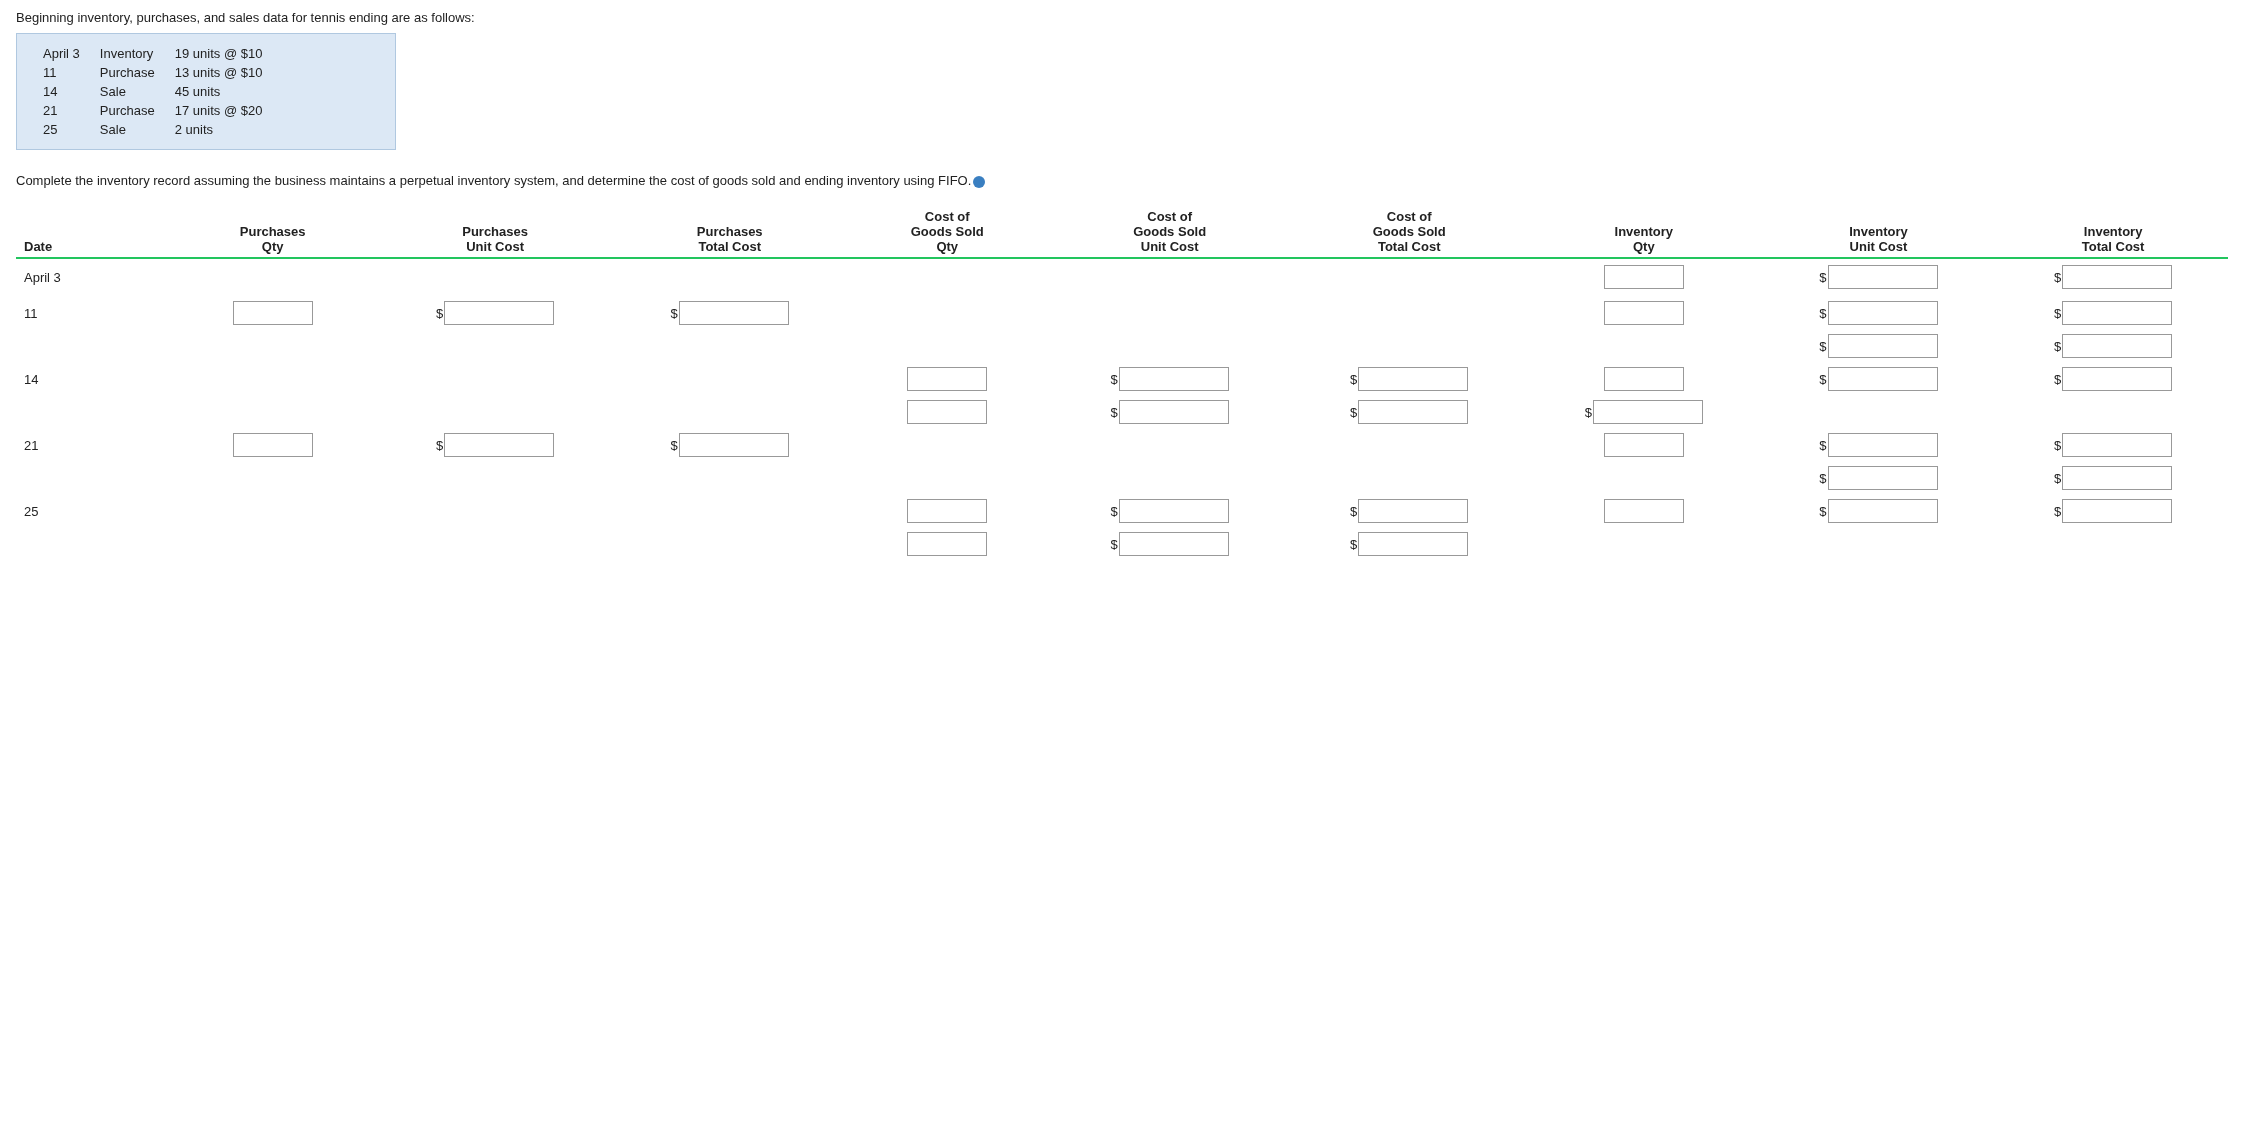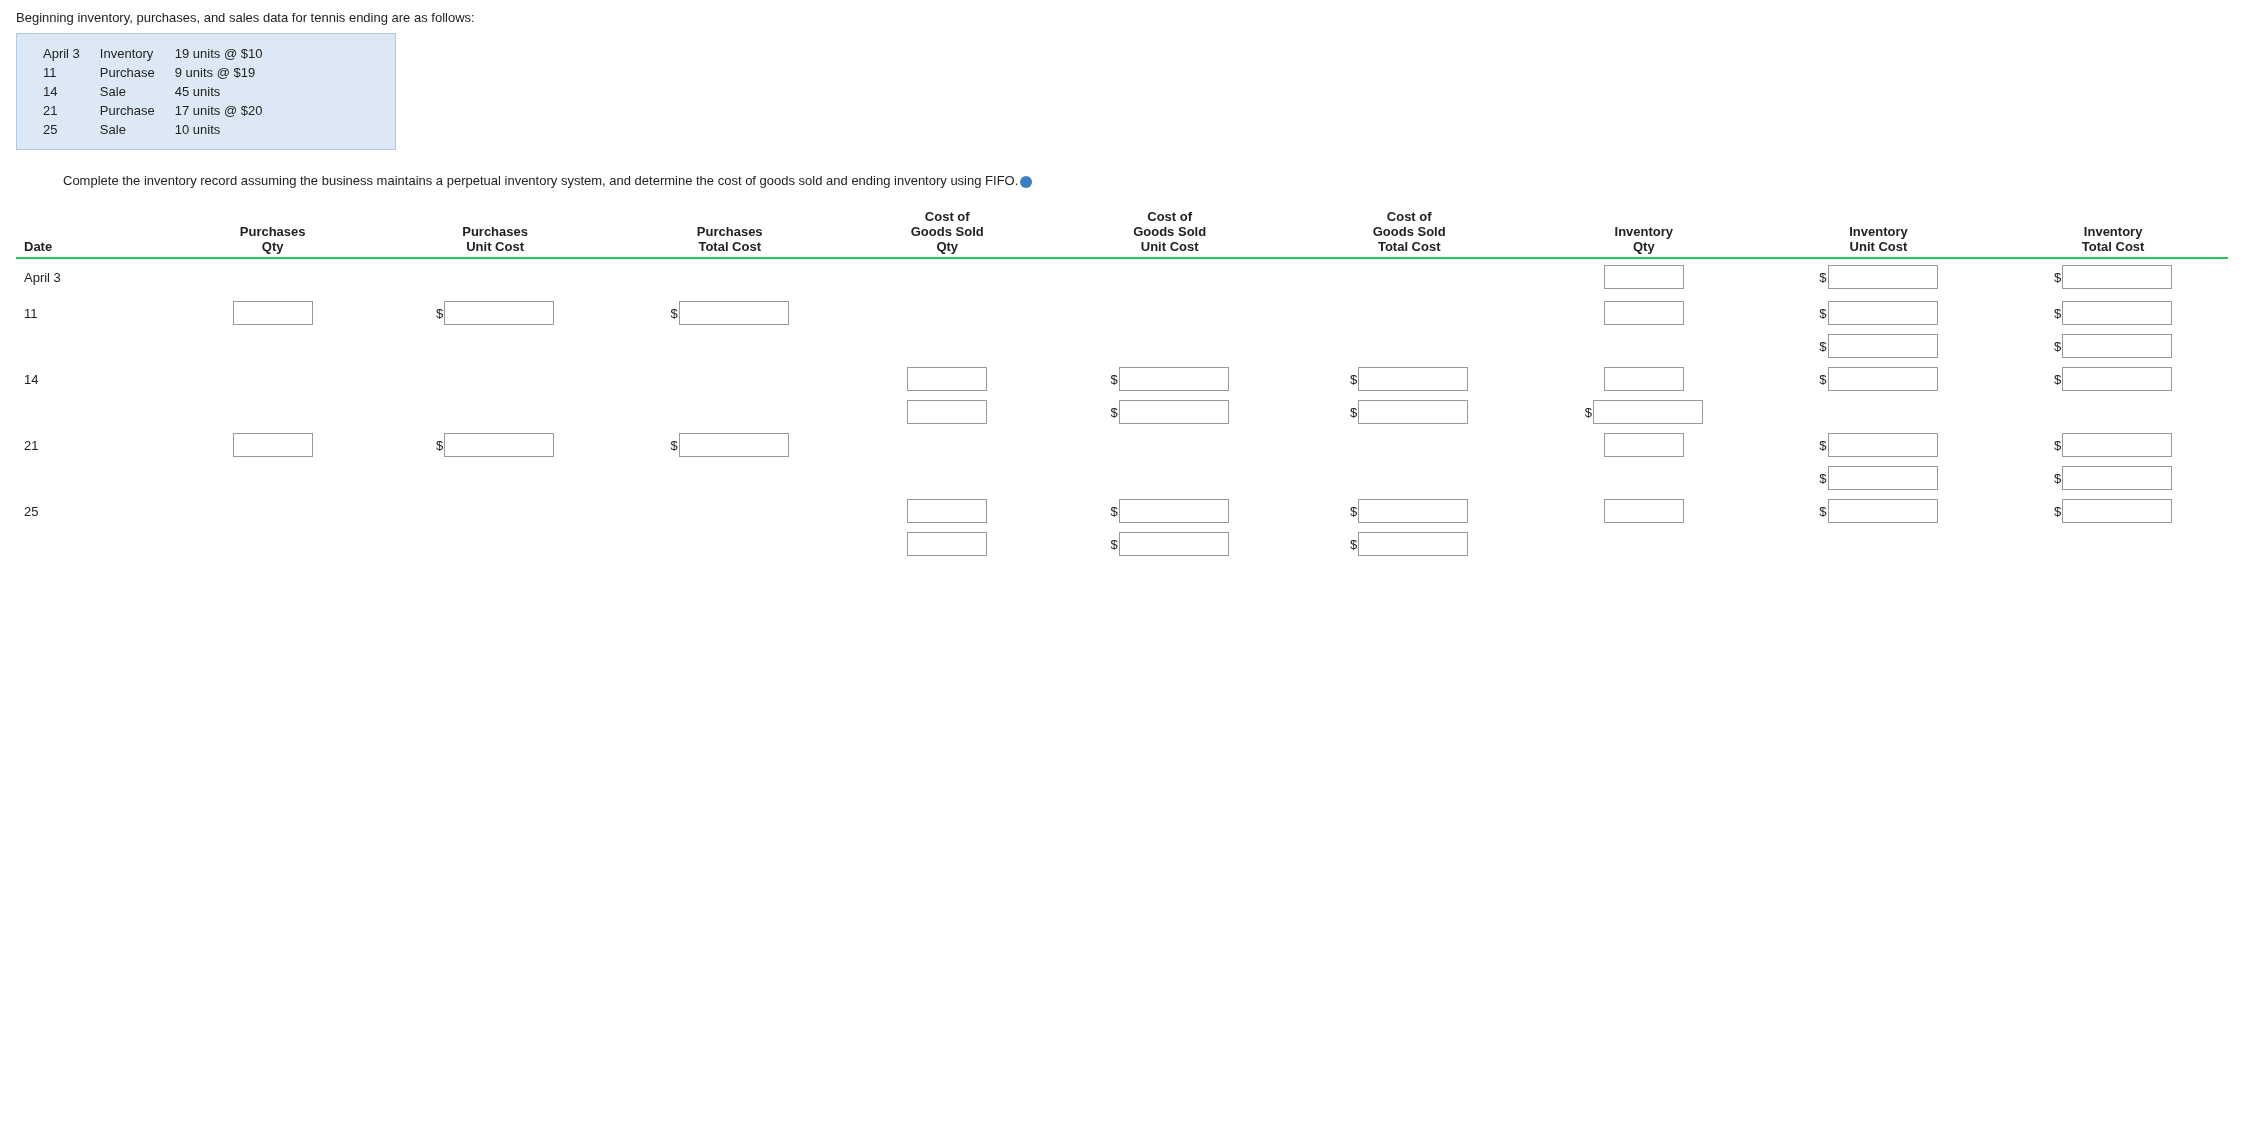--- a/index.html
+++ b/index.html
@@ -133,43 +133,43 @@
   <table class="intro-table">
     <tbody>
       <tr>
         <td>April 3</td>
         <td>Inventory</td>
         <td>19 units @ $10</td>
       </tr>
       <tr>
         <td>11</td>
         <td>Purchase</td>
-        <td>9 units @ $19</td>
+        <td>13 units @ $10</td>
       </tr>
       <tr>
         <td>14</td>
         <td>Sale</td>
         <td>45 units</td>
       </tr>
       <tr>
         <td>21</td>
         <td>Purchase</td>
         <td>17 units @ $20</td>
       </tr>
       <tr>
         <td>25</td>
         <td>Sale</td>
-        <td>10 units</td>
+        <td>2 units</td>
       </tr>
     </tbody>
   </table>
 </div>
 
 
-<div style="font-size:13px; margin-top:10px; margin-bottom:18px;margin-left:47px;">
+<div style="font-size:13px; margin-top:10px; margin-bottom:18px;">
   <span>Complete the inventory record assuming the business maintains a perpetual inventory system, and determine the cost of goods sold and ending inventory using FIFO.</span><span class="blue-dot"></span>
 </div>
 
 
 <table class="main-table">
   <thead>
 
     <tr class="top-header-row">
       <th class="col-date"></th>
 

